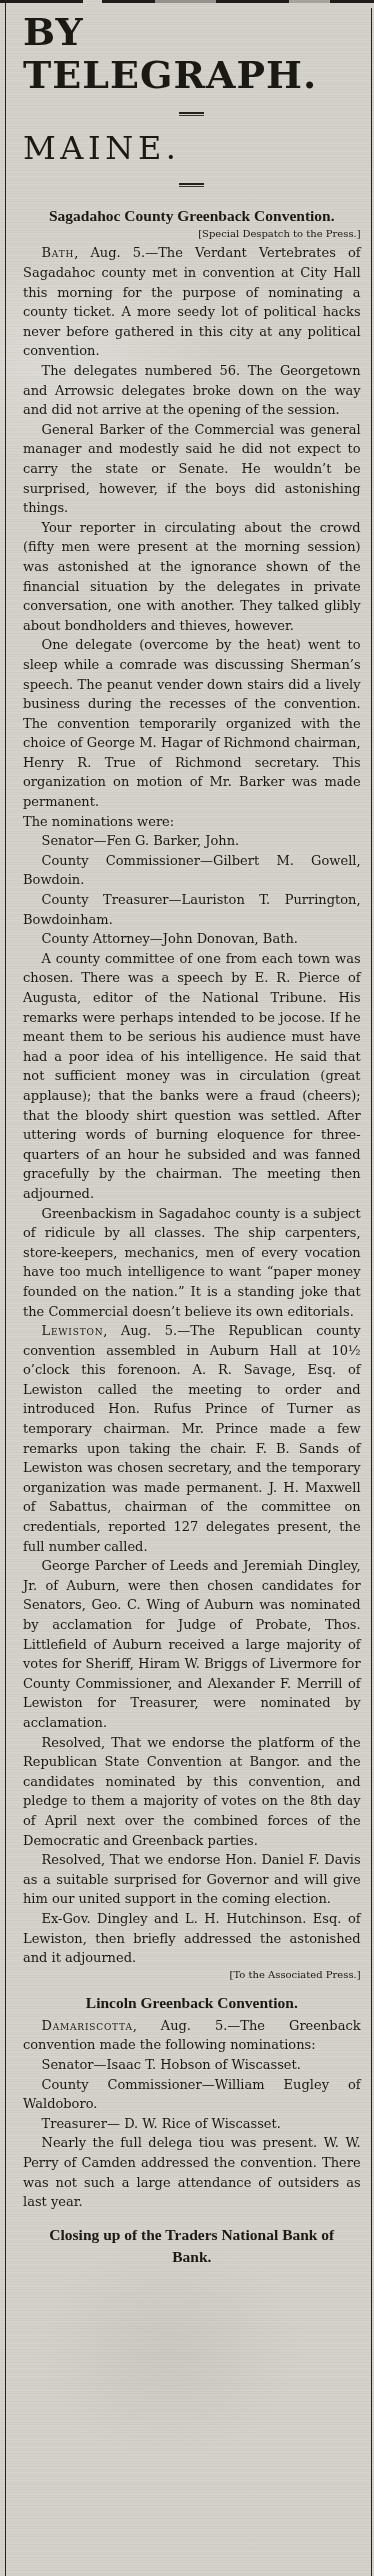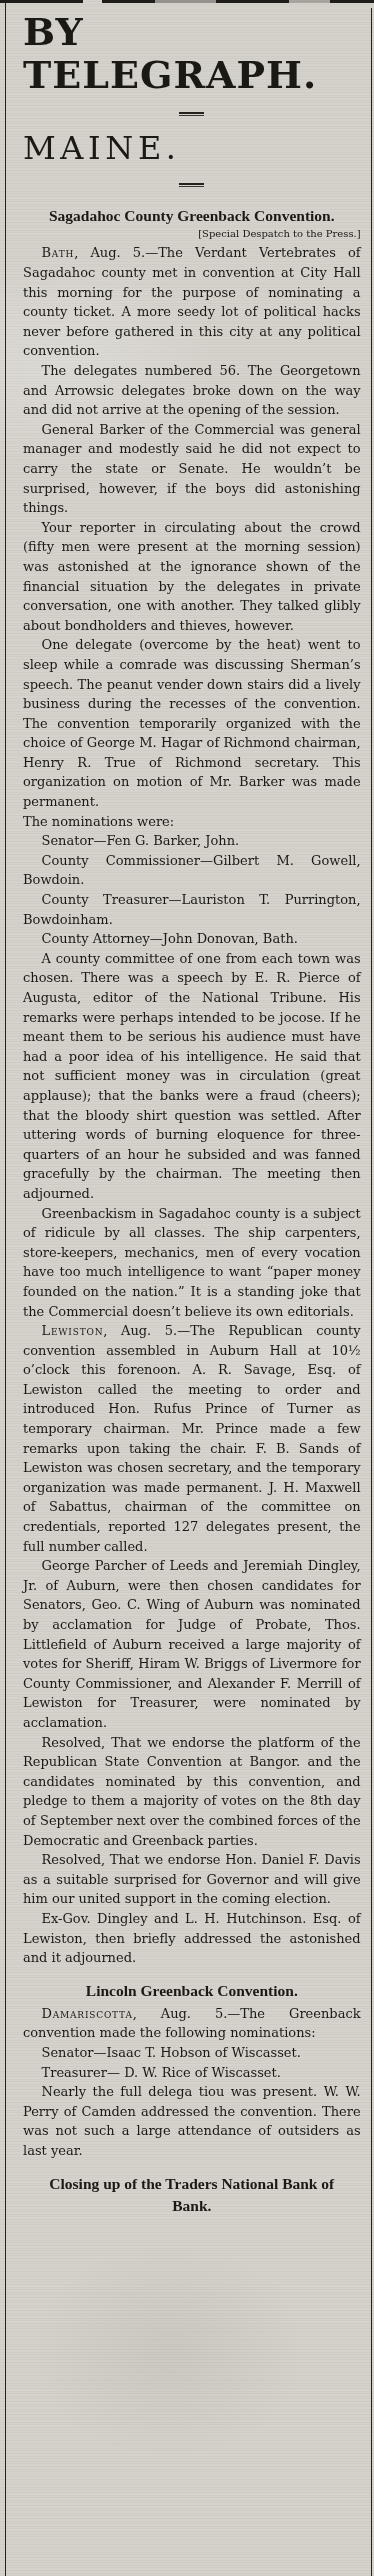--- a/index.html
+++ b/index.html
@@ -81,28 +81,30 @@
           <p class="body-para">Senator—Fen G. Barker, John.</p>
           <p class="body-para">County Commissioner—Gilbert M. Gowell, Bowdoin.</p>
           <p class="body-para">County Treasurer—Lauriston T. Purrington, Bowdoinham.</p>
           <p class="body-para">County Attorney—John Donovan, Bath.</p>
           <p class="body-para">A county committee of one from each town was chosen.  There was a speech by E. R. Pierce of Augusta, editor of the National Tribune.  His remarks were perhaps intended to be jocose.  If he meant them to be serious his audience must have had a poor idea of his intelligence.  He said that not sufficient money was in circulation (great applause); that the banks were a fraud (cheers); that the bloody shirt question was settled.  After uttering words of burning eloquence for three-quarters of an hour he subsided and was fanned gracefully by the chairman.  The meeting then adjourned.</p>
           <p class="body-para">Greenbackism in Sagadahoc county is a subject of ridicule by all classes.  The ship carpenters, store-keepers, mechanics, men of every vocation have too much intelligence to want “paper money founded on the nation.”  It is a standing joke that the Commercial doesn’t believe its own editorials.</p>
         </article>
         <article>
           <p class="body-para"><span class="dateline">Lewiston</span>, Aug. 5.—The Republican county convention assembled in Auburn Hall at 10½ o’clock this forenoon.  A. R. Savage, Esq. of Lewiston called the meeting to order and introduced Hon. Rufus Prince of Turner as temporary chairman.  Mr. Prince made a few remarks upon taking the chair.  F. B. Sands of Lewiston was chosen secretary, and the temporary organization was made permanent.  J. H. Maxwell of Sabattus, chairman of the committee on credentials, reported 127 delegates present, the full number called.</p>
           <p class="body-para">George Parcher of Leeds and Jeremiah Dingley, Jr. of Auburn, were then chosen candidates for Senators, Geo. C. Wing of Auburn was nominated by acclamation for Judge of Probate, Thos. Littlefield of Auburn received a large majority of votes for Sheriff, Hiram W. Briggs of Livermore for County Commissioner, and Alexander F. Merrill of Lewiston for Treasurer, were nominated by acclamation.</p>
-          <p class="body-para">Resolved, That we endorse the platform of the Republican State Convention at Bangor. and the candidates nominated by this convention, and pledge to them a majority of votes on the 8th day of September next over the combined forces of the Democratic and Greenback parties.</p>
+          <p class="body-para">Resolved, That we endorse the platform of the Republican State Convention at Bangor. and the candidates nominated by this convention, and pledge to them a majority of votes on the 8th day of April next over the combined forces of the Democratic and Greenback parties.</p>
           <p class="body-para">Resolved, That we endorse Hon. Daniel F. Davis as a suitable surprised for Governor and will give him our united support in the coming election.</p>
           <p class="body-para">Ex-Gov. Dingley and L. H. Hutchinson. Esq. of Lewiston, then briefly addressed the astonished and it adjourned.</p>
         </article>
         <article>
+          <div class="credit">[To the Associated Press.]</div>
           <h3 class="article-headline">Lincoln Greenback Convention.</h3>
           <p class="body-para"><span class="dateline">Damariscotta</span>, Aug. 5.—The Greenback convention made the following nominations:</p>
           <p class="body-para">Senator—Isaac T. Hobson of Wiscasset.</p>
+          <p class="body-para">County Commissioner—William Eugley of Waldoboro.</p>
           <p class="body-para">Treasurer— D. W. Rice of Wiscasset.</p>
           <p class="body-para">Nearly the full delega tiou was present.  W. W. Perry of Camden addressed the convention.  There was not such a large attendance of outsiders as last year.</p>
         </article>
         <article>
           <h3 class="article-headline">Closing up of the Traders National Bank of Bank.</h3>
         </article>
       </main>
 
   </div>
 </div>

